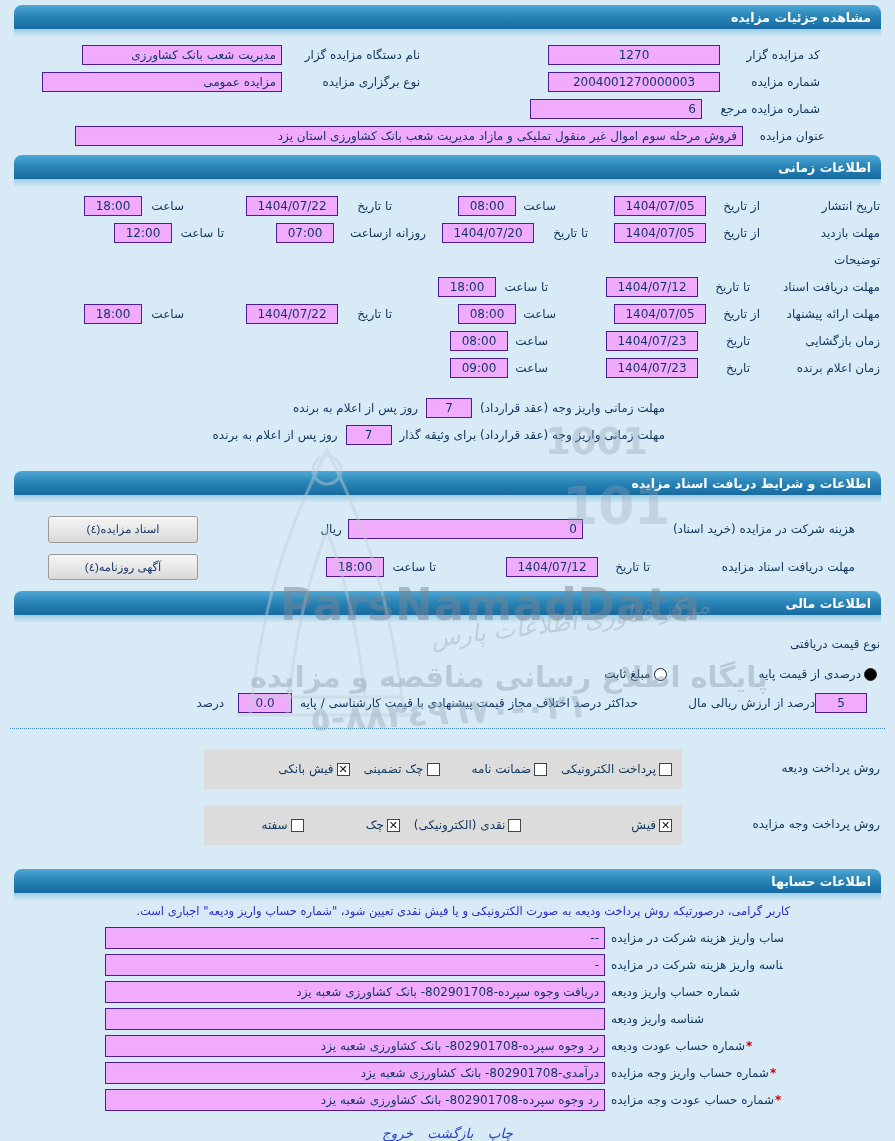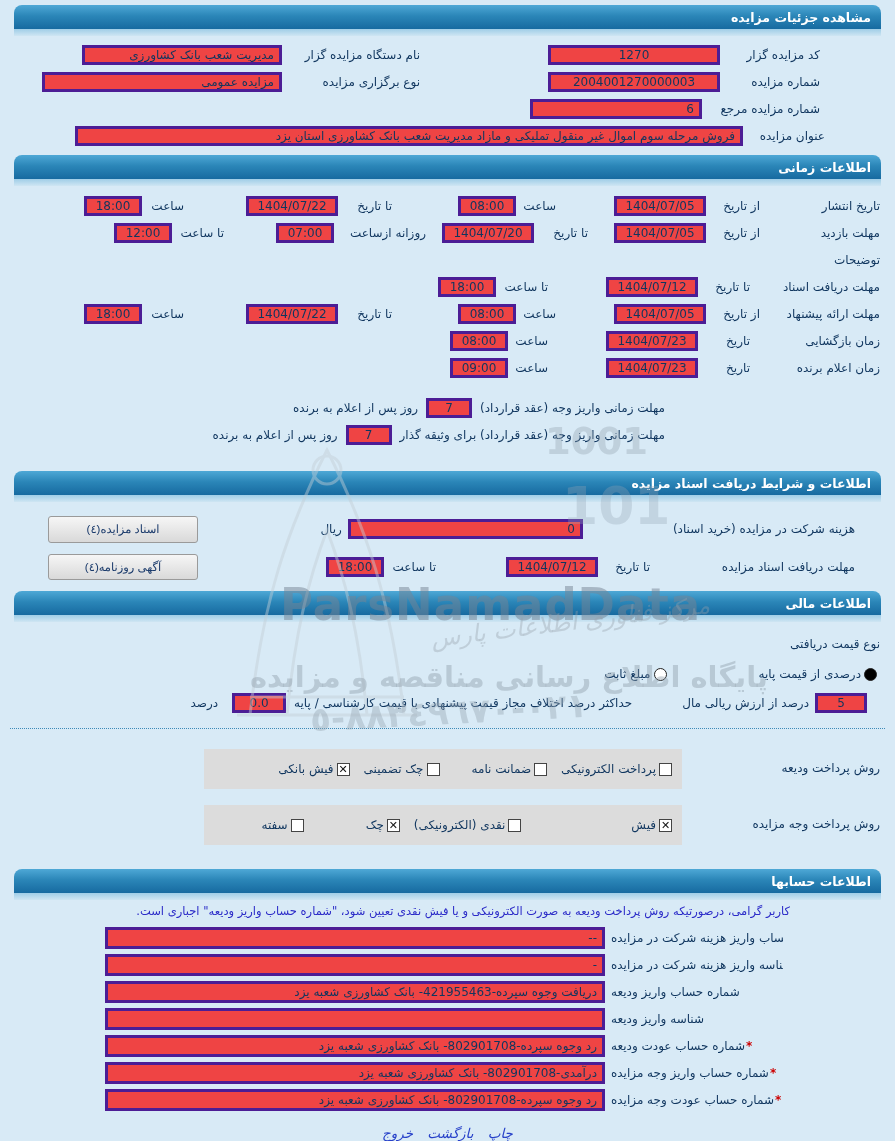--- a/index.html
+++ b/index.html
@@ -15,21 +15,21 @@
     margin:0 14px;height:24px;border-radius:8px 8px 0 0;
     background:linear-gradient(to bottom,#4ea8d6 0%,#2b86b8 45%,#176aa0 100%);
     color:#fff;font-weight:bold;font-size:12.5px;
     display:flex;align-items:center;padding:0 10px;box-sizing:border-box;
   }
   .strip{height:7px;margin:0 14px;background:linear-gradient(to bottom,#9fcde7,#cfe6f3);}
   
   .row{display:flex;align-items:center;margin-left:15px;margin-right:15px;position:relative;}
   .lbl{white-space:nowrap;}
   .f{
-    background:#ef4444;border:3px solid #4c1d95;height:20px;box-sizing:border-box;
+    background:#f0abfc;border:1px solid #4c1d95;height:20px;box-sizing:border-box;
     display:flex;align-items:center;justify-content:center;padding:0 5px;white-space:nowrap;overflow:hidden;
   }
   .f.rt{justify-content:flex-start;} 
   .date{width:92px;font-size:12px;}
   .time{width:58px;font-size:12px;}
   .g{flex:none;}
   .btn{
     position:absolute;left:33px;width:150px;height:27px;
     background:linear-gradient(to bottom,#f6f6f6,#d9d9d9);
     border:1px solid #9a9a9a;border-radius:3px;color:#1a3a6b;font-size:11.5px;
@@ -214,21 +214,21 @@
   <div class="row" style="margin-top:14px;height:16px;padding-right:3px">
     <span class="radio checked"></span>
     <span class="lbl" style="margin-right:3px">درصدی از قیمت پایه</span>
     <span class="g" style="width:92px"></span>
     <span class="radio"></span>
     <span class="lbl" style="margin-right:3px">مبلغ ثابت</span>
   </div>
 
   <div class="row" style="margin-top:10px;height:22px;padding-right:13px">
     <span class="f" style="width:52px">5</span>
-    <span class="lbl" style="margin-right:6px">درصد از ارزش ریالی مال</span>
+    <span class="lbl" style="">درصد از ارزش ریالی مال</span>
     <span class="g" style="width:50px"></span>
     <span class="lbl">حداکثر درصد اختلاف مجاز قیمت پیشنهادی با قیمت کارشناسی / پایه</span>
     <span class="f" style="width:54px;margin-right:8px">0.0</span>
     <span class="lbl" style="margin-right:14px">درصد</span>
   </div>
 
   <div class="dotted"></div>
 
   <div class="row" style="margin-top:20px">
     <span class="lbl" style="width:198px;align-self:flex-start;padding-top:12px">روش پرداخت ودیعه</span>
@@ -292,21 +292,21 @@
       <span class="acc-lbl">
           <span>شناسه واریز هزینه شرکت در مزایده</span>
         </span>
       <span class="f rt acc-f">-</span>
     </div>
     <div class="acc-row">
       <span class="acc-lbl">
           <span class="req" style="visibility: hidden;">*</span>
           <span>شماره حساب واریز ودیعه</span>
         </span>
-      <span class="f rt acc-f">دریافت وجوه سپرده-421955463- بانک کشاورزی شعبه یزد</span>
+      <span class="f rt acc-f">دریافت وجوه سپرده-802901708- بانک کشاورزی شعبه یزد</span>
     </div>
     <div class="acc-row">
       <span class="acc-lbl">
           <span class="req" style="visibility: hidden;">*</span>
           <span>شناسه واریز ودیعه</span>
         </span>
       <span class="f rt acc-f"></span>
     </div>
     <div class="acc-row">
       <span class="acc-lbl">

